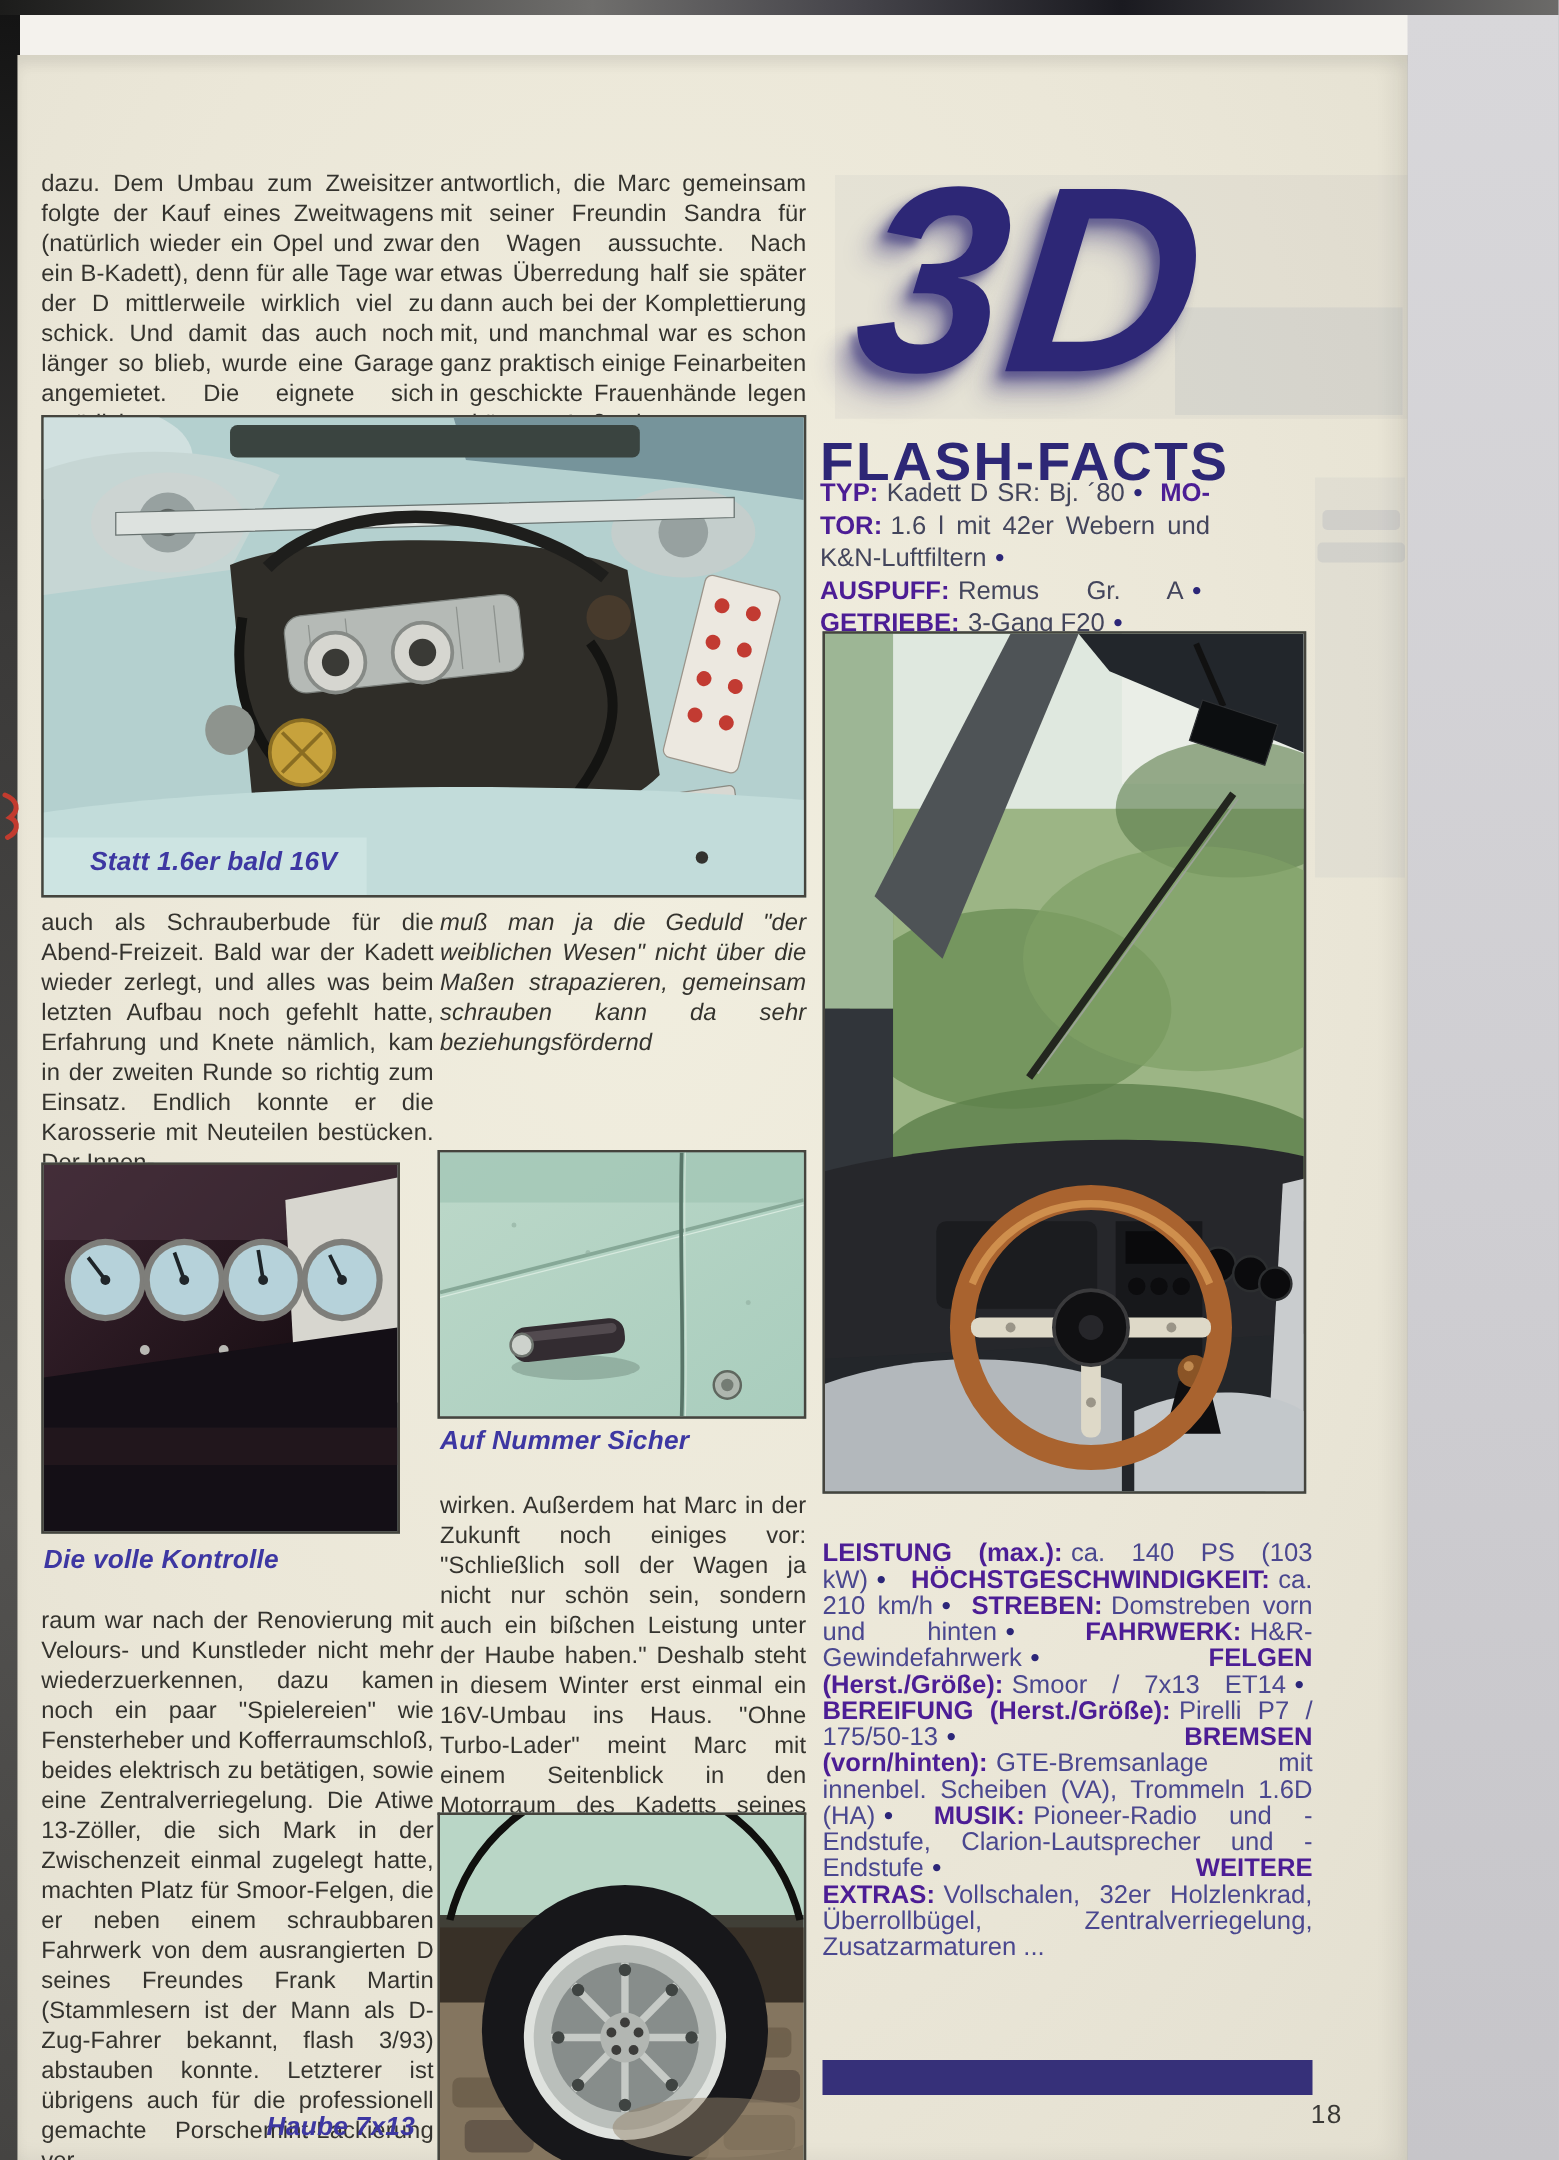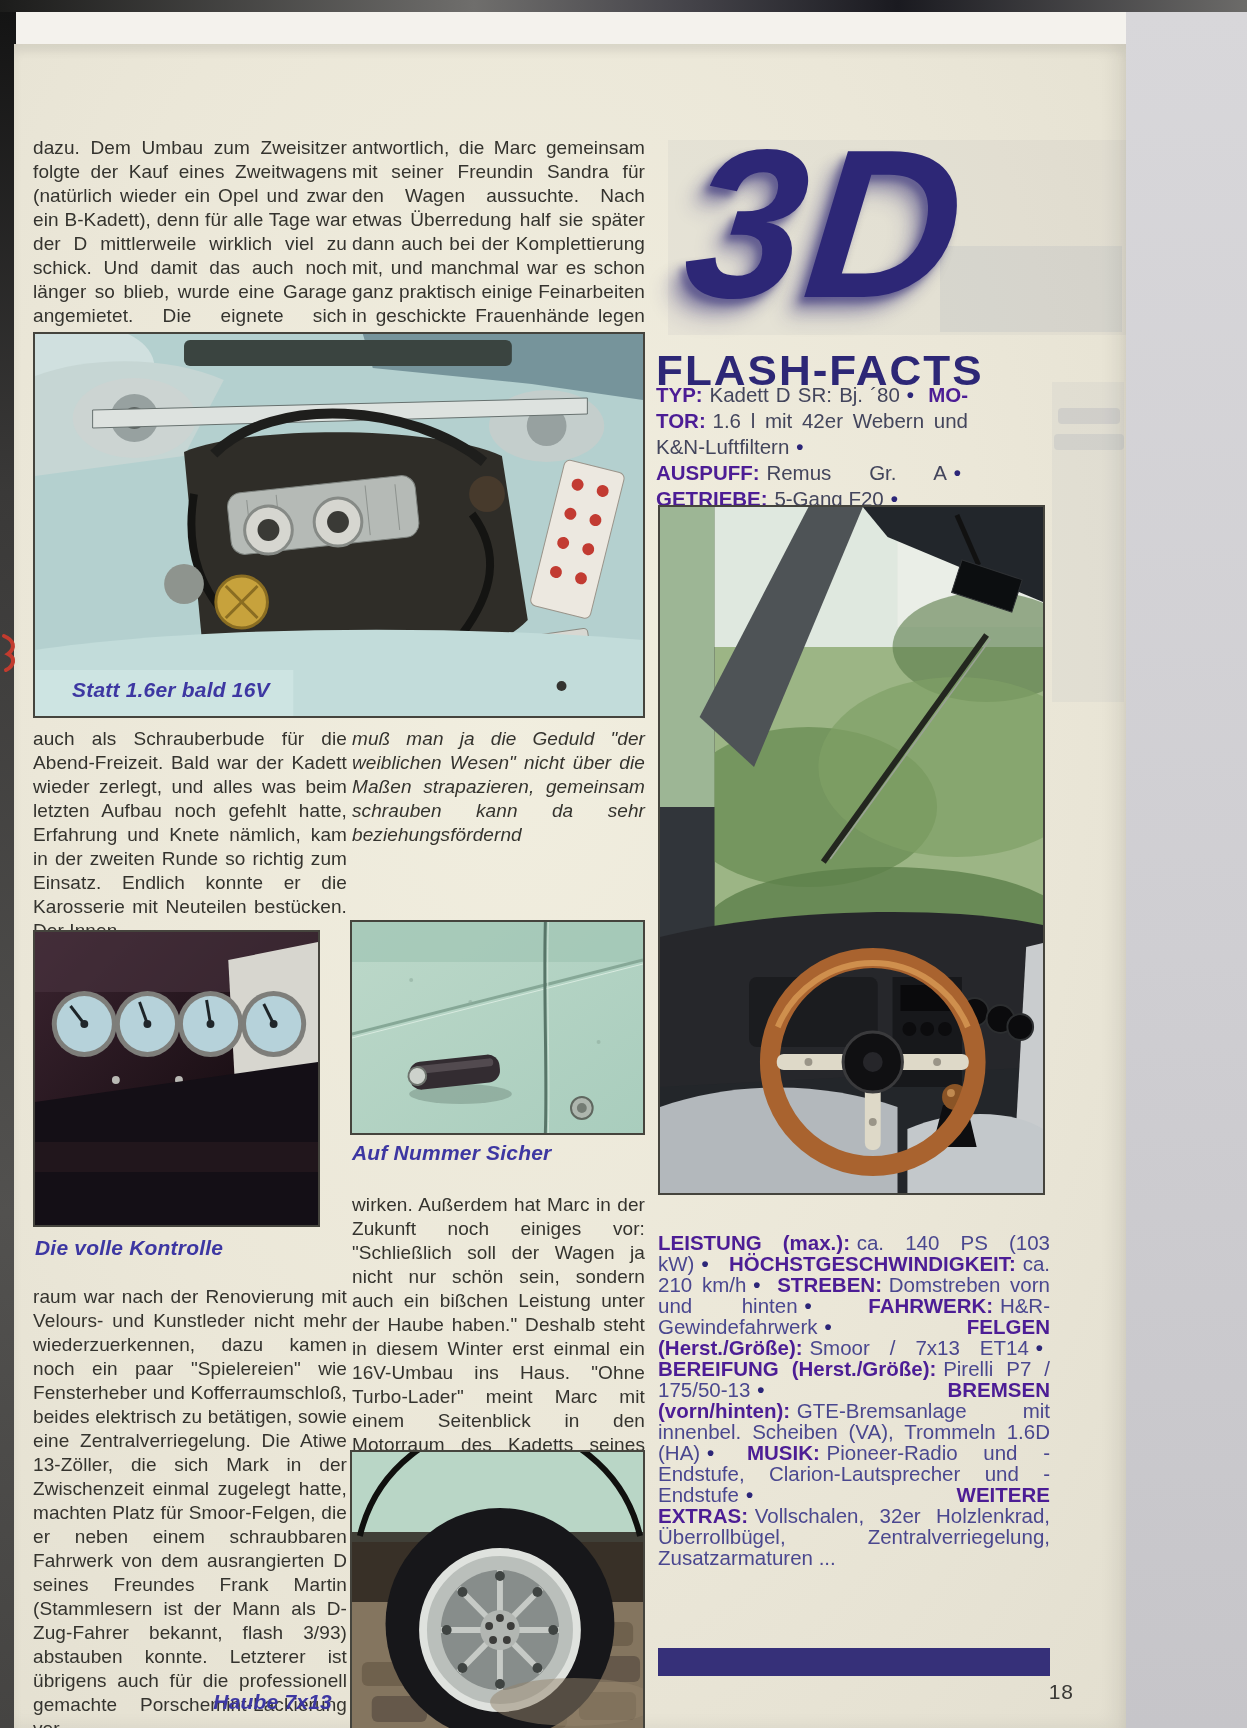--- a/index.html
+++ b/index.html
@@ -66,21 +66,21 @@
   <p class="abs body-col" style="left:352px;top:136px;width:293px;">antwortlich, die Marc gemeinsam mit seiner Freundin Sandra für den Wa­gen aussuchte. Nach etwas Überre­dung half sie später dann auch bei der Komplettierung mit, und manch­mal war es schon ganz praktisch eini­ge Feinarbeiten in geschickte Frauen­hände legen zu können. Außerdem</p>
 
   <div class="abs logo3d" style="left:688px;top:118px;width:450px;height:215px;">3D</div>
 
   <div class="abs flash-title" style="left:656px;top:346px;">FLASH-FACTS</div>
 
   <p class="abs spec spec-top" style="left:656px;top:382px;width:312px;">
     <b class="lb">TYP:</b><span>Kadett D SR: Bj. ´80</span><b class="sep">•</b>
     <b class="lb">MO­TOR:</b><span>1.6 l mit 42er Webern und K&amp;N-Luftfiltern</span><b class="sep">•</b>
     <b class="lb">AUSPUFF:</b><span>Remus Gr. A</span><b class="sep">•</b>
-    <b class="lb">GETRIEBE:</b><span>5-Gang F20</span><b class="sep">•</b>
+    <b class="lb">GETRIEBE:</b><span>3-Gang F20</span><b class="sep">•</b>
   </p>
 
   <div class="abs photo" style="left:33px;top:332px;width:612px;height:386px;">
     <svg viewBox="0 0 612 382" preserveAspectRatio="none">
       <rect width="612" height="382" fill="#b4d0cf"></rect>
       <ellipse cx="45" cy="32" rx="75" ry="42" fill="#dce7e5" opacity=".7"></ellipse>
       <path d="M330,0 L612,0 612,66 500,50 340,34 Z" fill="#76949b"></path>
       <path d="M0,42 C60,20 140,24 190,46 L150,122 0,142 Z" fill="#c6d6d4"></path>
       <rect x="150" y="6" width="330" height="26" rx="6" fill="#3a4440"></rect>
       <ellipse cx="100" cy="84" rx="62" ry="40" fill="#ccd4d2"></ellipse>

